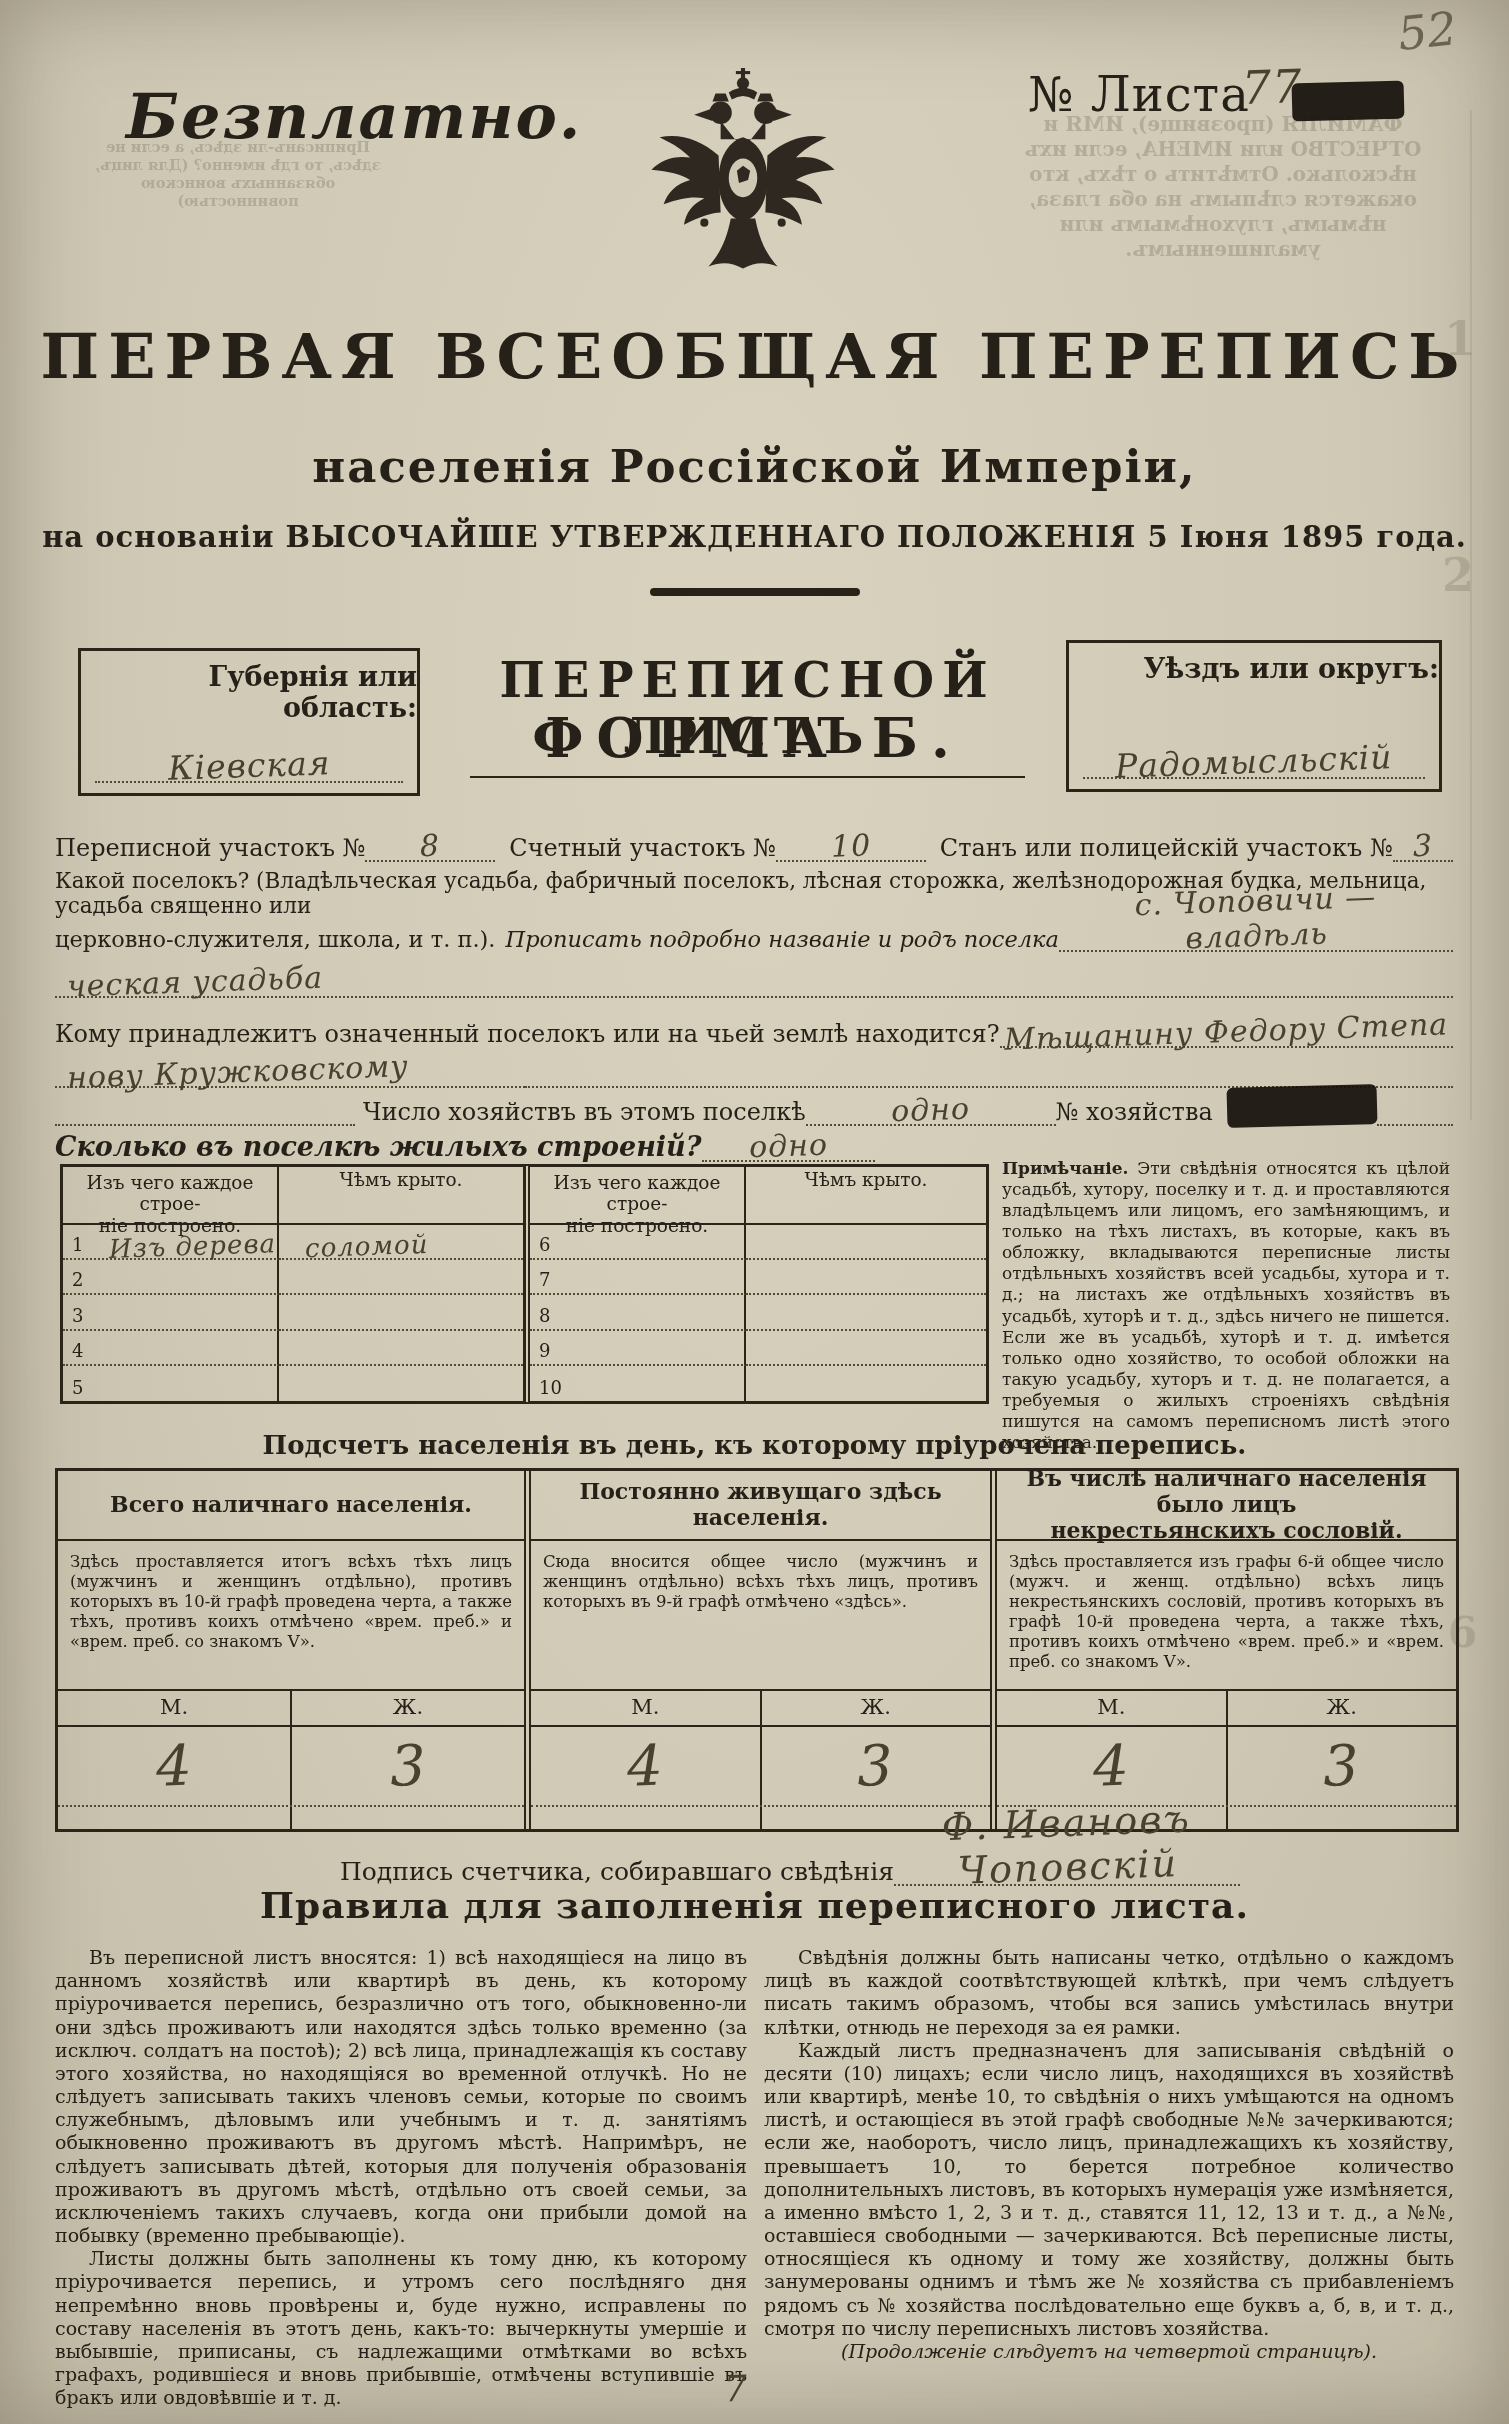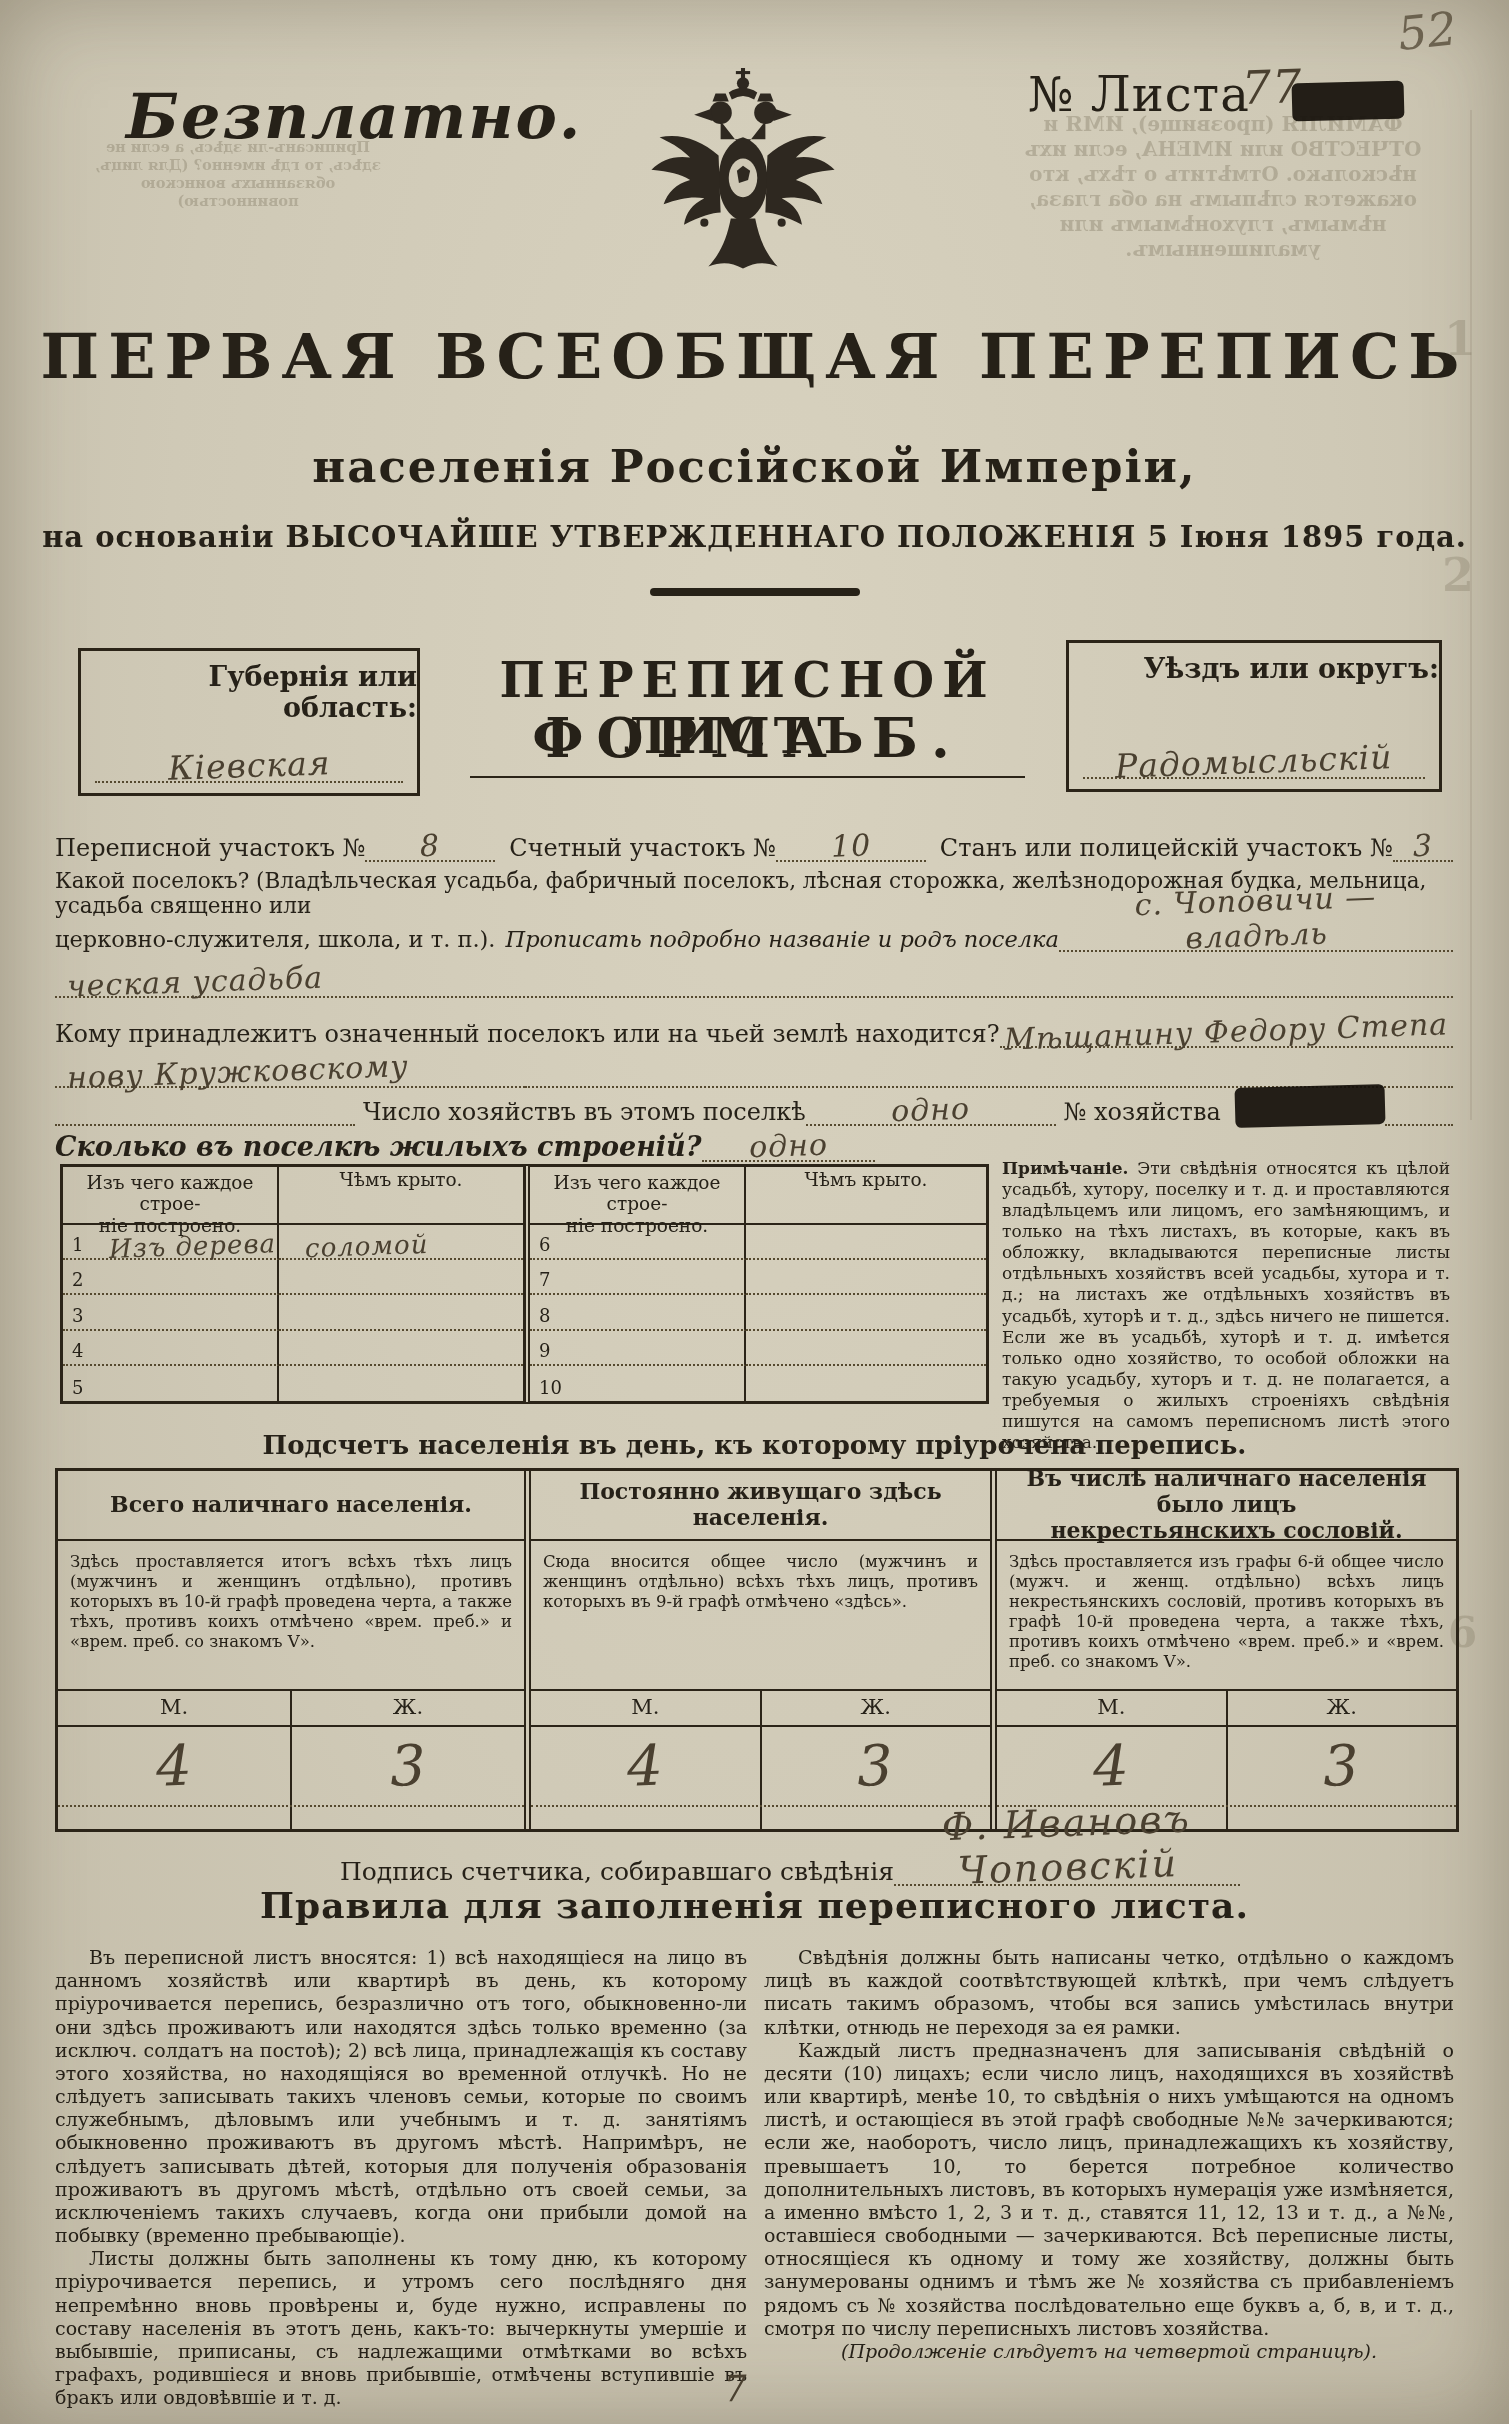--- a/index.html
+++ b/index.html
@@ -182,21 +182,21 @@
 
   <div class="abs row" style="left:55px;top:1046px;width:1398px;height:42px">
     <span class="fill" style="width:470px;text-align:left"><span class="hw hwv" style="margin-left:12px">нову Кружковскому</span></span>
     <span class="fill grow"></span>
   </div>
 
   <div class="abs row" style="left:55px;top:1084px;width:1398px;height:42px">
     <span class="fill" style="width:300px"></span>
     <span class="lbl f24" style="margin-left:8px">Число хозяйствъ въ этомъ поселкѣ</span>
     <span class="fill" style="width:250px"><span class="hw hwv">одно</span></span>
-    <span class="lbl f24" style="margin-left:8px">№ хозяйства</span>
+    <span class="lbl f24" style="">№ хозяйства</span>
     <span class="blob" style="width:150px;height:40px;margin-left:14px"></span>
     <span class="fill grow"></span>
   </div>
 
   <div class="abs row" style="left:55px;top:1120px;width:820px;height:42px">
     <span class="lbl b i" style="font-size:27px">Сколько въ поселкѣ жилыхъ строеній?</span>
     <span class="fill" style="width:330px"><span class="hw hwv">одно</span></span>
   </div>
 
   <div class="abs btable" style="left:60px;top:1164px;width:932px;height:240px">

